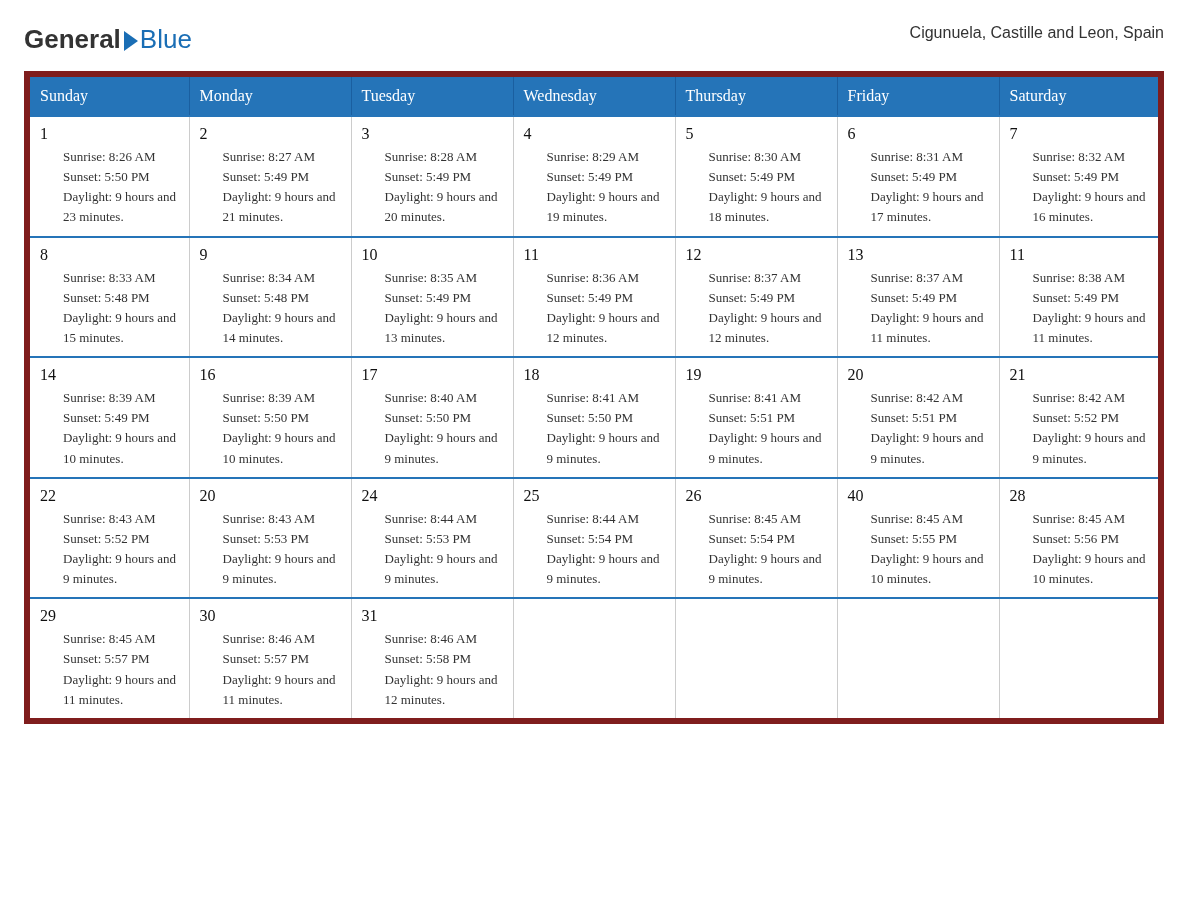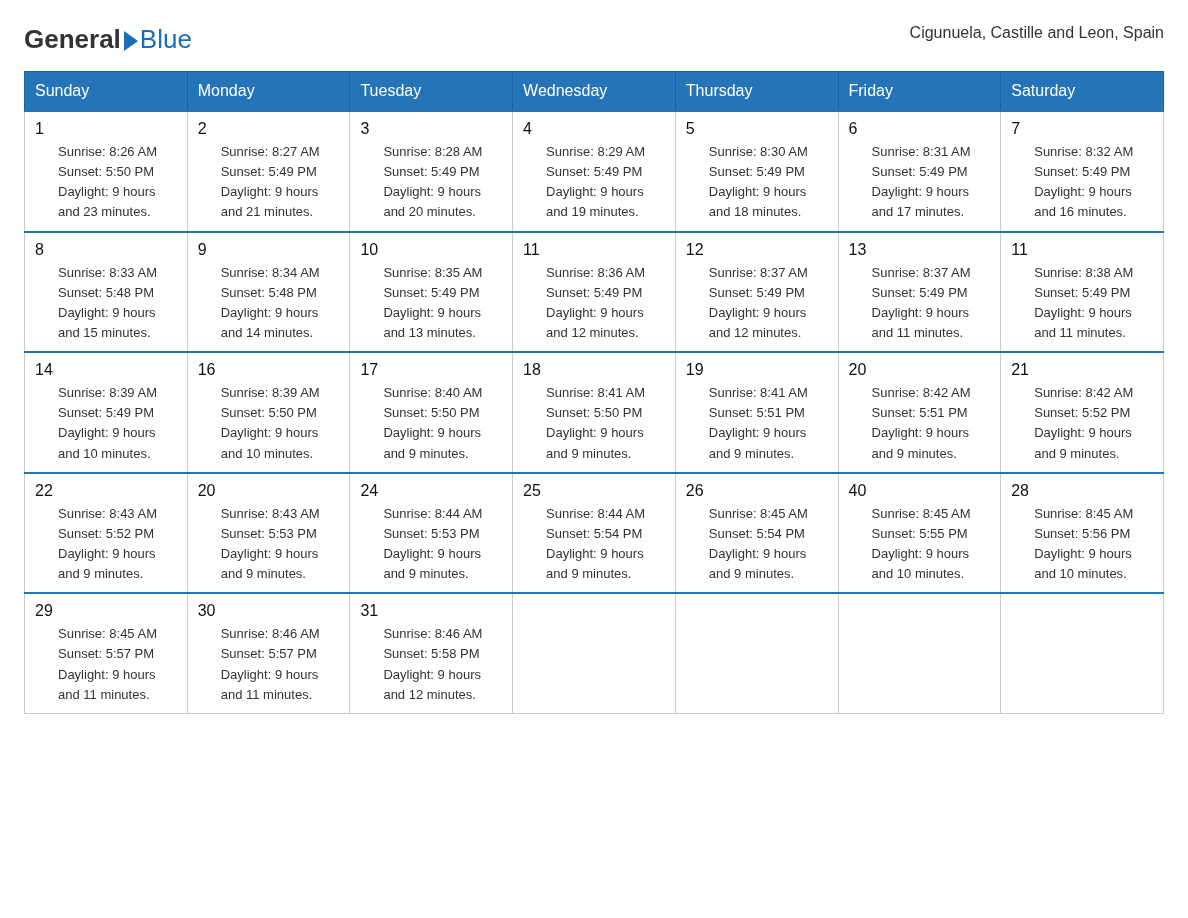--- a/index.html
+++ b/index.html
@@ -54,21 +54,22 @@
       color: #111;
       line-height: 1.1;
     }
     .location-title {
       font-size: 16px;
       color: #333;
     }
     .calendar {
       width: 100%;
       border-collapse: collapse;
-      border: 1px solid #7f1d1d;
+      border: 6px solid #7f1d1d;
+      font-family: Liberation Serif, serif;
     }
     .calendar th {
       background-color: #2574b8;
       color: #fff;
       font-size: 16px;
       font-weight: normal;
       padding: 10px 10px;
       text-align: left;
       border: 1px solid #1a5fa0;
     }

